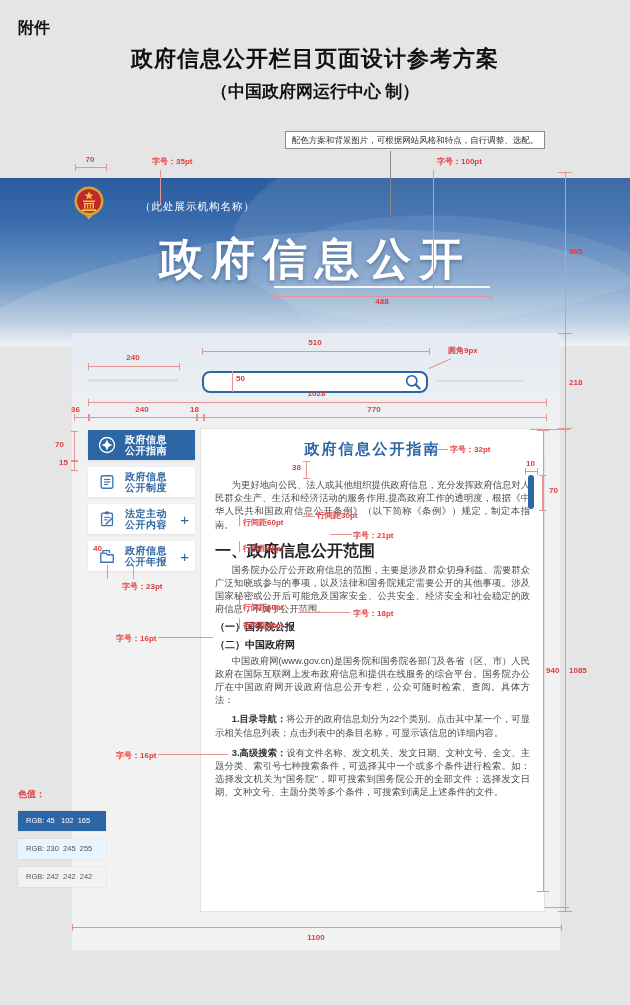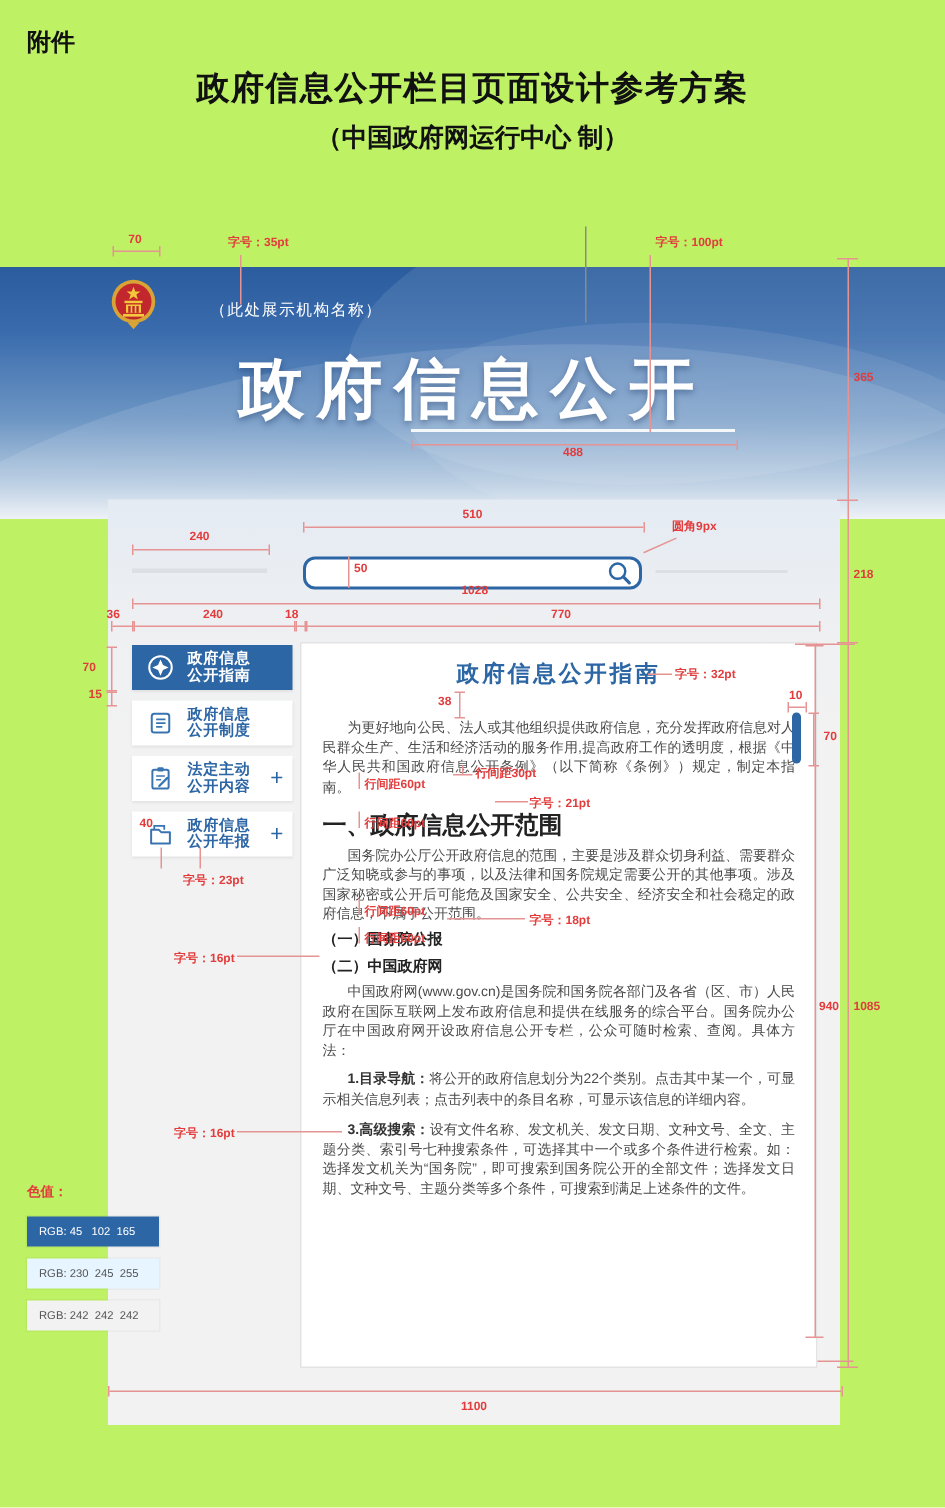--- a/index.html
+++ b/index.html
@@ -1,16 +1,16 @@
 <!DOCTYPE html>
 <html><head>
 <meta charset="utf-8">
 <style>
   html,body{margin:0;padding:0;background:#fff;}
-  #canvas{position:relative;width:630px;height:1005px;background:#bef264;overflow:hidden;
+  #canvas{position:relative;width:630px;height:1005px;background:#e5e5e5;overflow:hidden;
           font-family:"Liberation Sans",sans-serif;}
   
   .attach{position:absolute;left:18px;top:18px;font:bold 16px "Liberation Serif",serif;color:#111;}
   .doc-title{position:absolute;left:0;top:44px;width:630px;text-align:center;
              font:bold 22px "Liberation Serif",serif;color:#111;letter-spacing:1px;}
   .doc-sub{position:absolute;left:0;top:80px;width:630px;text-align:center;
            font:bold 17px "Liberation Serif",serif;color:#111;}
   .note-box{position:absolute;left:285px;top:131px;width:258px;height:16px;border:1px solid #8a8a8a;
             background:#fff;font-size:8.5px;color:#333;text-align:center;line-height:16px;white-space:nowrap;z-index:30;}
   
@@ -70,20 +70,21 @@
   .ann{position:absolute;font-size:8px;font-weight:bold;color:#e23c3c;white-space:nowrap;z-index:40;}
 </style>
 </head>
 <body>
 
 <div id="canvas">
 
   <div class="attach">附件</div>
   <div class="doc-title">政府信息公开栏目页面设计参考方案</div>
   <div class="doc-sub">（中国政府网运行中心 制）</div>
+  <div class="note-box">配色方案和背景图片，可根据网站风格和特点，自行调整、选配。</div>
 
   <div class="banner">
     <div class="wave w1"></div>
     <div class="wave w2"></div>
     <div class="wave w3"></div>
     <div class="emblem">
       <svg width="30" height="34" viewBox="0 0 30 34">
         <circle cx="15" cy="15" r="14.5" fill="#d8a435"></circle>
         <circle cx="15" cy="15" r="12" fill="#c1272d"></circle>
         <polygon points="15,5.2 16.2,8.4 19.6,8.4 16.9,10.4 17.9,13.6 15,11.7 12.1,13.6 13.1,10.4 10.4,8.4 13.8,8.4" fill="#f3c83a"></polygon>

